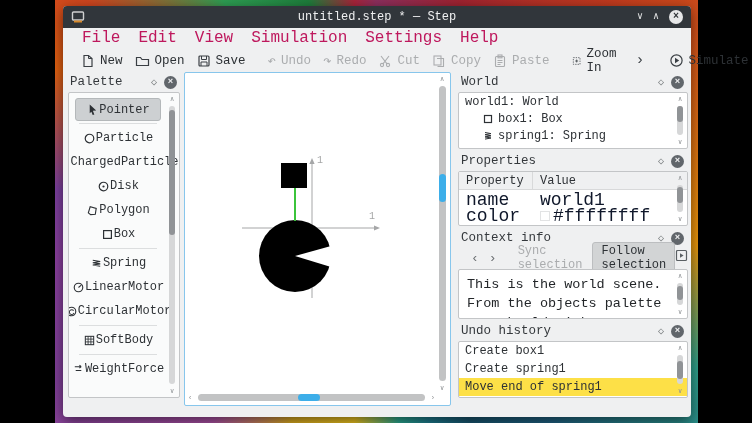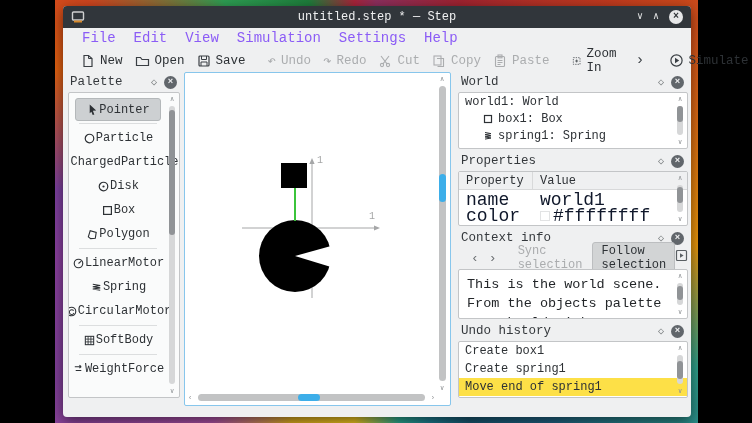--- a/index.html
+++ b/index.html
@@ -24,21 +24,21 @@
     font-size:12px; pointer-events:none; }
   .win-controls { margin-left:auto; display:flex; align-items:center; gap:10px; z-index:2; }
   .winbtn { color:#dfe0e1; font-size:10px; line-height:1; cursor:default; }
   .winbtn.close { width:14px; height:14px; border-radius:50%; background:#e6e7e8;
     color:#2d3135; font-size:10px; font-weight:bold; display:flex; align-items:center;
     justify-content:center; }
 
   
   .menubar { position:absolute; left:0; top:22px; right:0; height:20px; display:flex;
     align-items:center; padding-left:10px; }
-  .menu-item { font-size:14px; color:#8b5cf6; padding:0 9px; }
+  .menu-item { font-size:16px; color:#be185d; padding:0 9px; }
 
   
   .toolbar { position:absolute; left:0; top:42px; right:0; height:25px; display:flex;
     align-items:center; padding-left:12px; }
   .tbtn { display:flex; align-items:center; gap:5px; font-size:12.5px; color:#2d3135;
     padding:2px 6px;justify-content:flex-end; }
   .tbtn.disabled { color:#abadaf; }
   .tbtn svg { display:block; }
   .glyph-ic { font-size:14px; line-height:1; }
   .tsep { width:1px; height:18px; background:#d4d5d6; margin:0 5px; }
@@ -269,43 +269,43 @@
           </div>
           <div class="pal-row">
             <svg width="13" height="13" viewBox="0 0 14 14">
               <circle cx="7" cy="7" r="4.6" fill="none" stroke="#2d3135" stroke-width="1.3"></circle>
               <circle cx="7" cy="7" r="1.2" fill="#2d3135"></circle>
             </svg>
             <span>Disk</span>
           </div>
           <div class="pal-row">
             <svg width="13" height="13" viewBox="0 0 14 14">
+              <path d="M2.5,9.5 L4.5,3 L11,4.8 L10,11 L5,11.5 Z" fill="none" stroke="#2d3135" stroke-width="1.2"></path>
+            </svg>
+            <span>Polygon</span>
+          </div>
+          <div class="pal-row">
+            <svg width="13" height="13" viewBox="0 0 14 14">
               <rect x="2.8" y="2.8" width="8.4" height="8.4" fill="none" stroke="#2d3135" stroke-width="1.3"></rect>
             </svg>
             <span>Box</span>
           </div>
-          <div class="pal-row">
-            <svg width="13" height="13" viewBox="0 0 14 14">
-              <path d="M2.5,9.5 L4.5,3 L11,4.8 L10,11 L5,11.5 Z" fill="none" stroke="#2d3135" stroke-width="1.2"></path>
-            </svg>
-            <span>Polygon</span>
-          </div>
           <div class="pal-sep"></div>
+          <div class="pal-row">
+            <svg width="13" height="13" viewBox="0 0 14 14">
+              <path d="M3,3.5 L11,4.8 L3,6.1 L11,7.4 L3,8.7 L11,10" fill="none" stroke="#2d3135" stroke-width="1.1"></path>
+            </svg>
+            <span>Spring</span>
+          </div>
           <div class="pal-row">
             <svg width="13" height="13" viewBox="0 0 14 14">
               <circle cx="7" cy="7" r="4.6" fill="none" stroke="#2d3135" stroke-width="1.2"></circle>
               <path d="M7,7 L10,4.5" stroke="#2d3135" stroke-width="1.2"></path>
             </svg>
             <span>LinearMotor</span>
-          </div>
-          <div class="pal-row">
-            <svg width="13" height="13" viewBox="0 0 14 14">
-              <path d="M3,3.5 L11,4.8 L3,6.1 L11,7.4 L3,8.7 L11,10" fill="none" stroke="#2d3135" stroke-width="1.1"></path>
-            </svg>
-            <span>Spring</span>
           </div>
           <div class="pal-row">
             <svg width="13" height="13" viewBox="0 0 14 14">
               <circle cx="7" cy="7" r="4.6" fill="none" stroke="#2d3135" stroke-width="1.2"></circle>
               <path d="M9.3,6 a2.6,2.6 0 1 0 0.4,2.6" fill="none" stroke="#2d3135" stroke-width="1.1"></path>
             </svg>
             <span>CircularMotor</span>
           </div>
           <div class="pal-sep"></div>
           <div class="pal-row">

